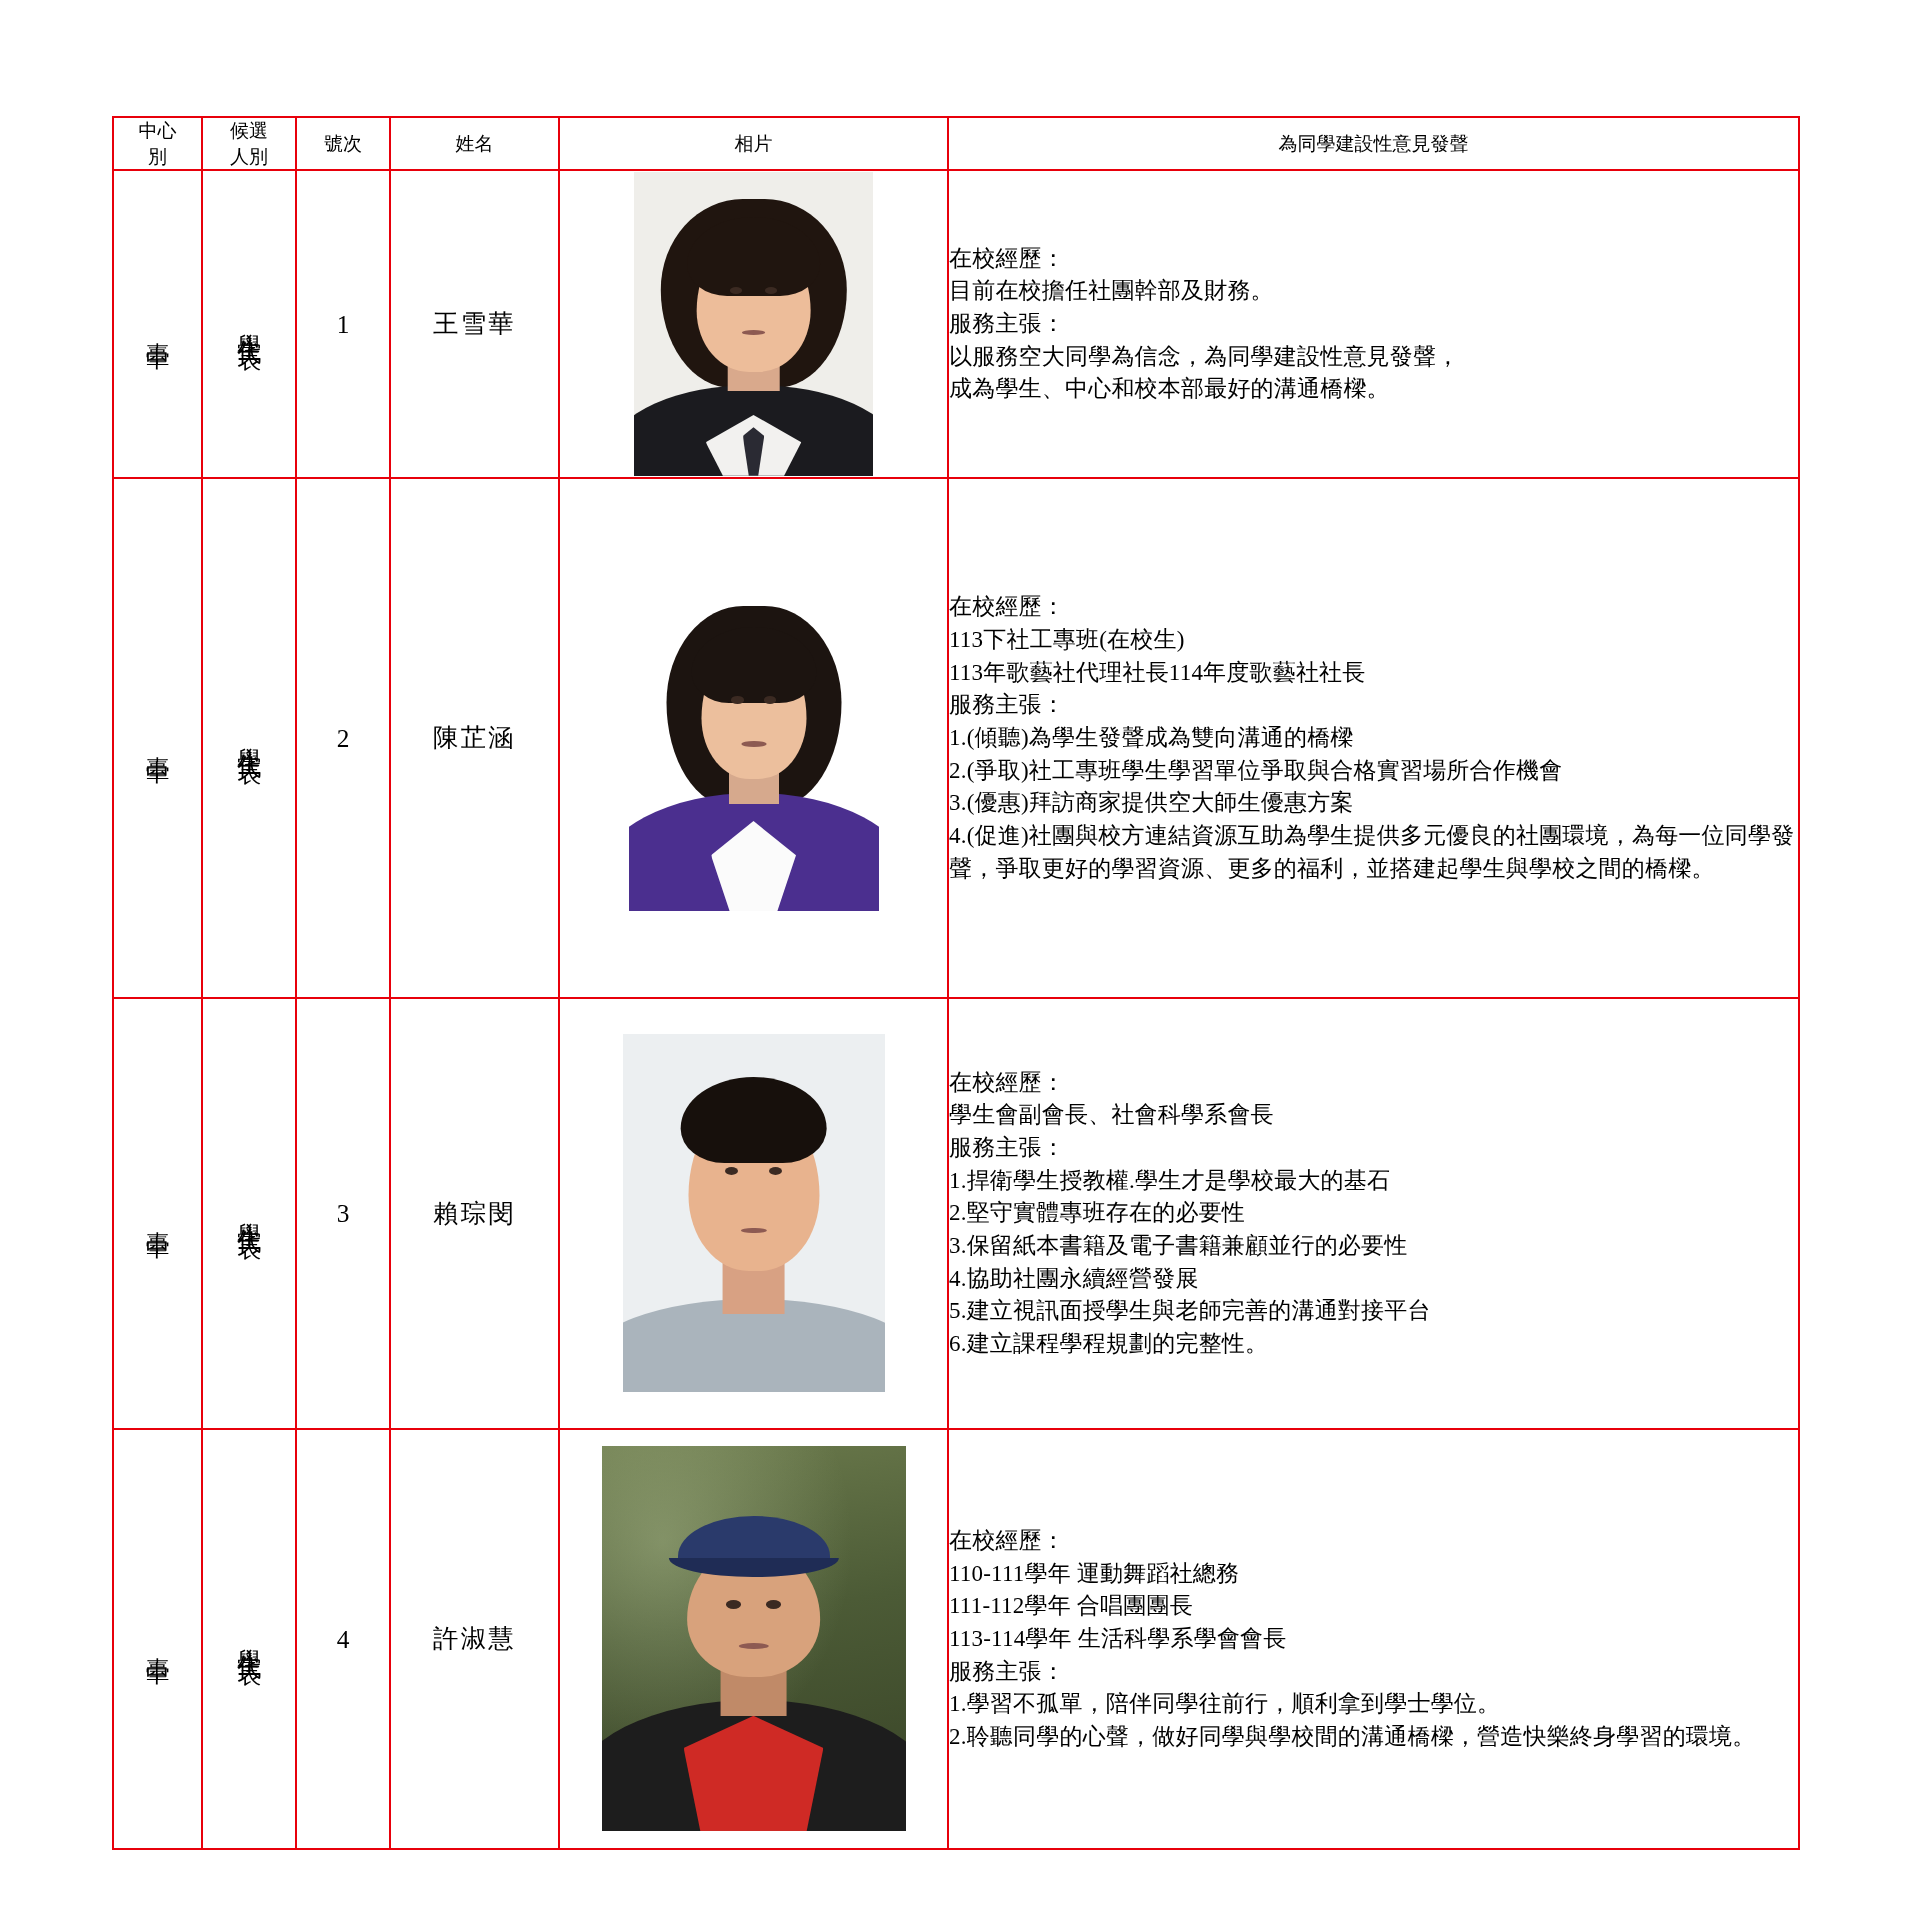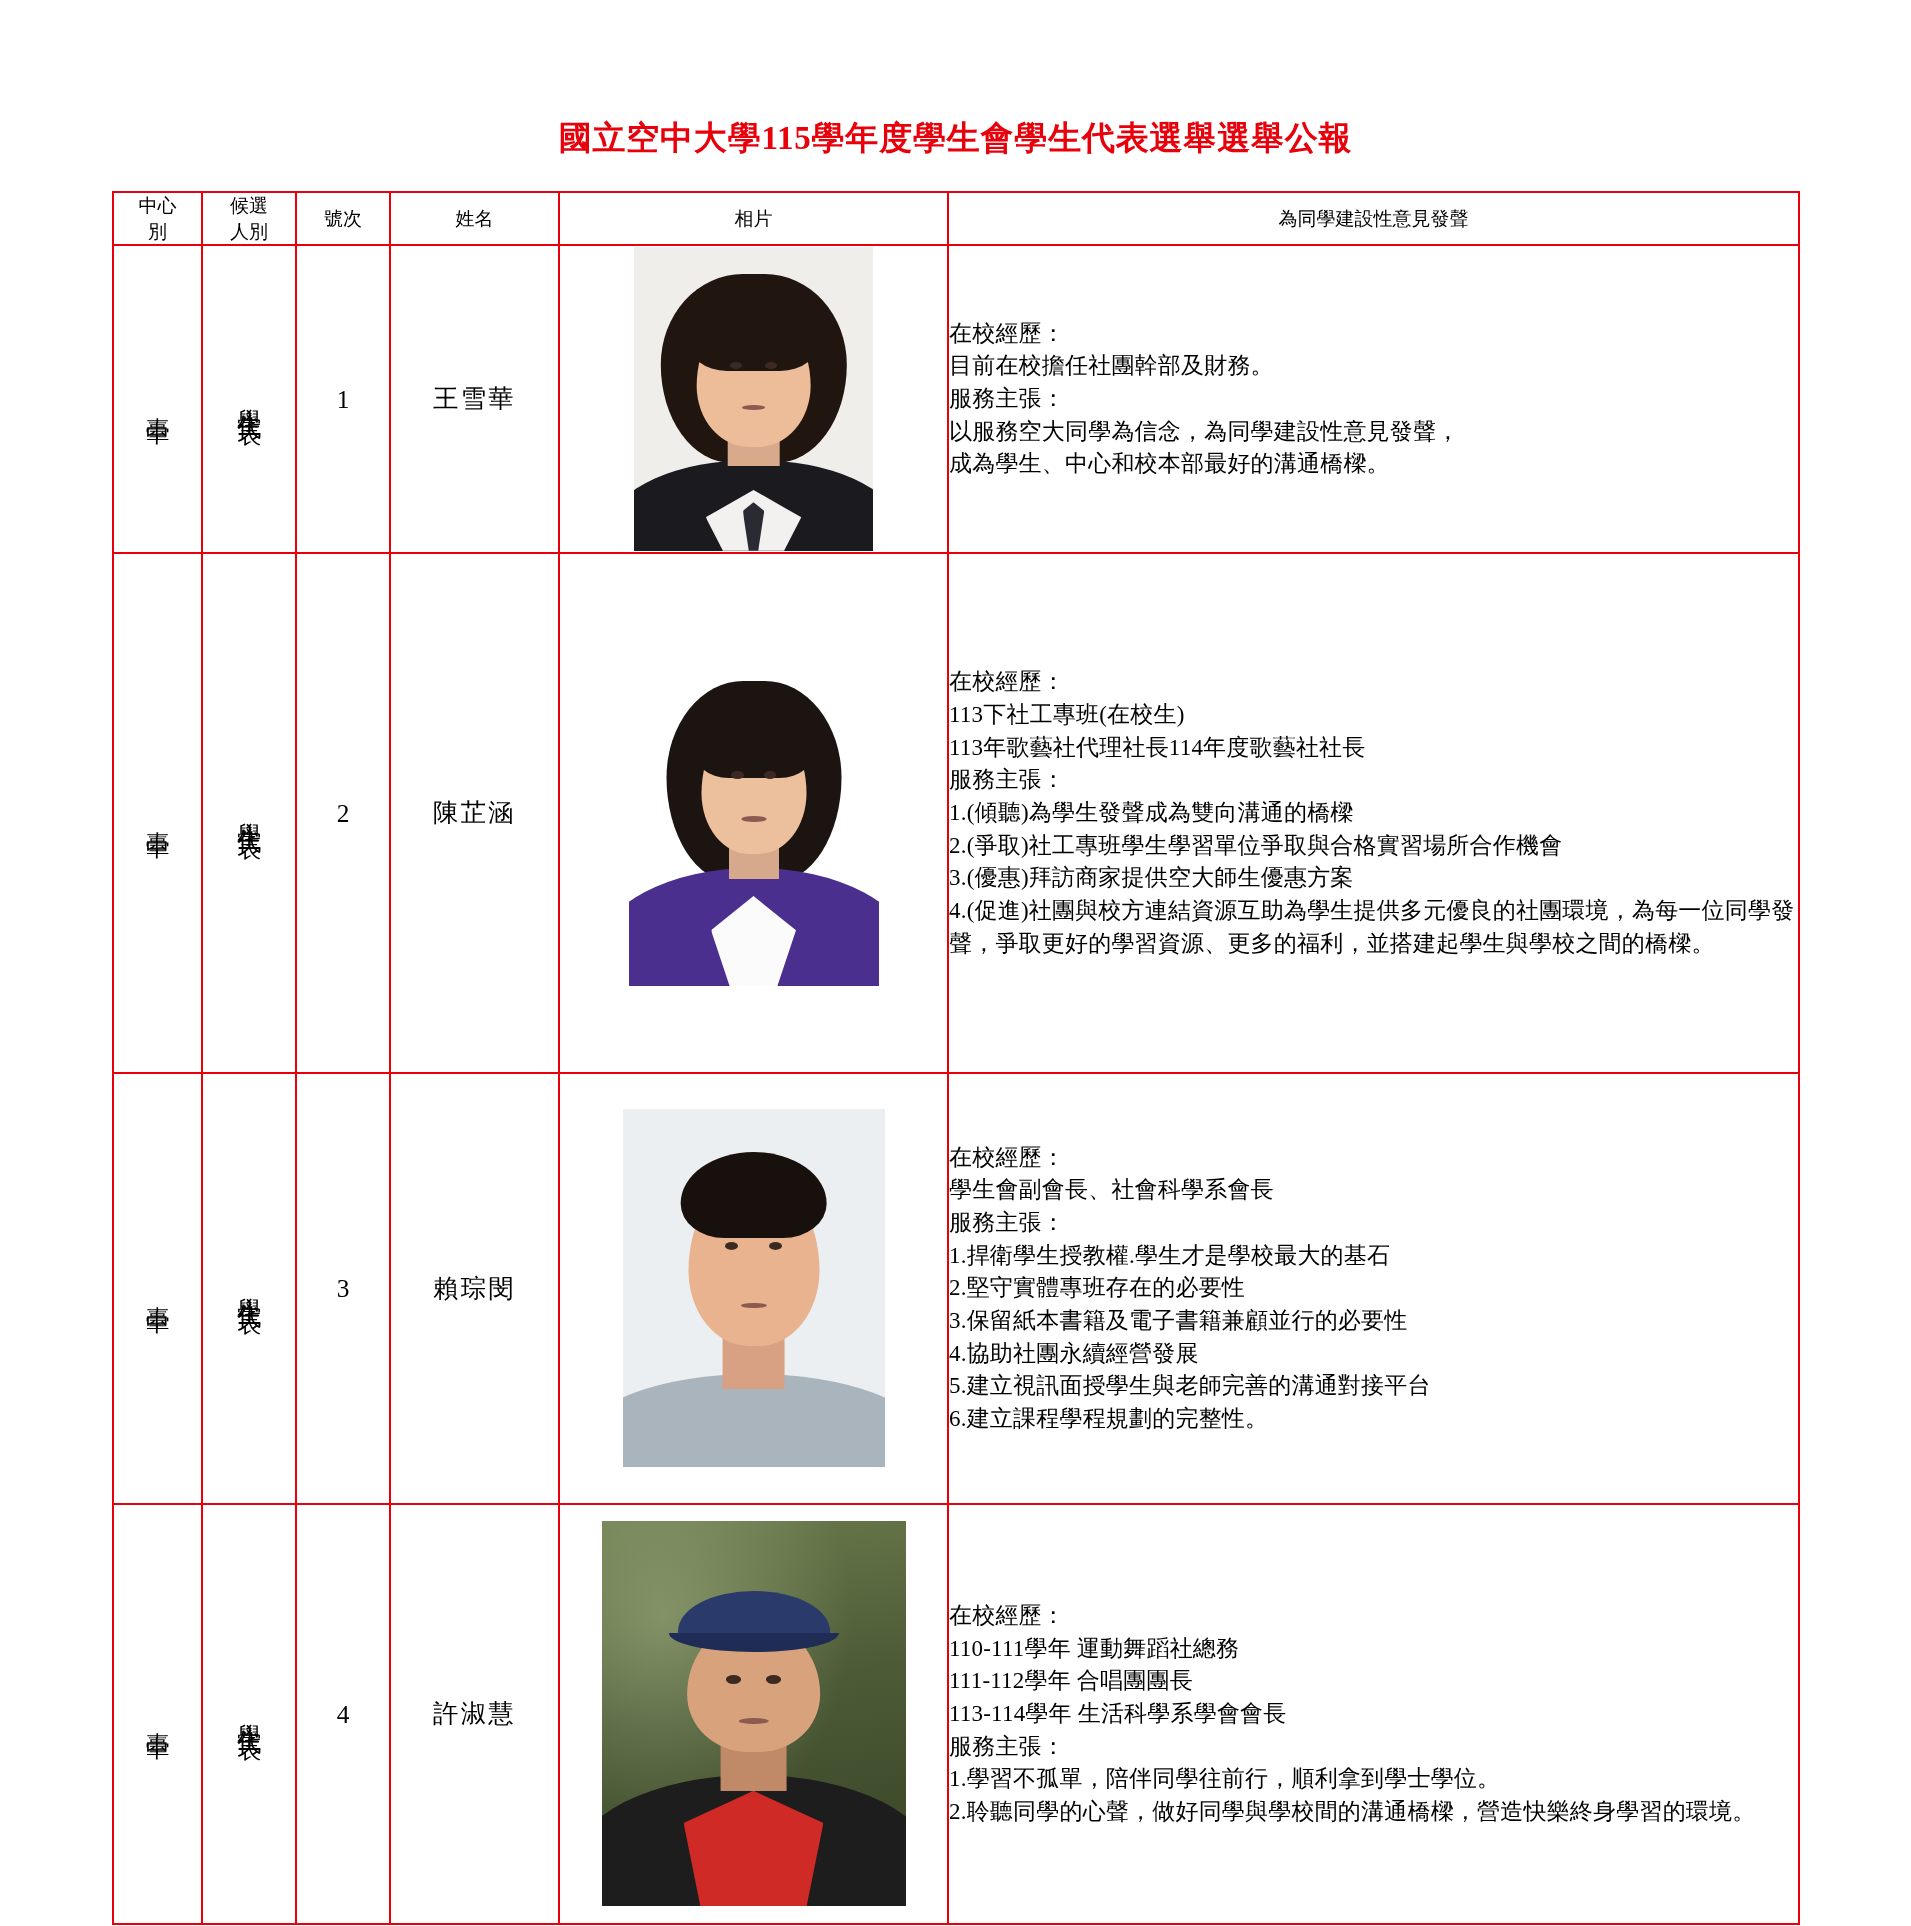--- a/index.html
+++ b/index.html
@@ -117,21 +117,20 @@
   .p-shirt { position:absolute; left:50%; bottom:0; transform:translateX(-50%); }
   .p-tie { position:absolute; left:50%; bottom:0; transform:translateX(-50%); }
   .p-cap { position:absolute; left:50%; transform:translateX(-50%); border-radius:50% 50% 0 0 / 80% 80% 0 0; }
   .p-brim { position:absolute; left:50%; transform:translateX(-50%); border-radius:0 0 50% 50% / 0 0 100% 100%; }
 </style>
 </head>
 <body>
 
 <div class="page">
 
-  <div class="doc-title">國立空中大學115學年度學生會學生代表選舉選舉公報</div>
 
   <table class="bulletin">
     <colgroup>
       <col class="col-center">
         <col class="col-type">
         <col class="col-num">
       <col class="col-name">
         <col class="col-photo">
         <col class="col-desc">
     </colgroup>

